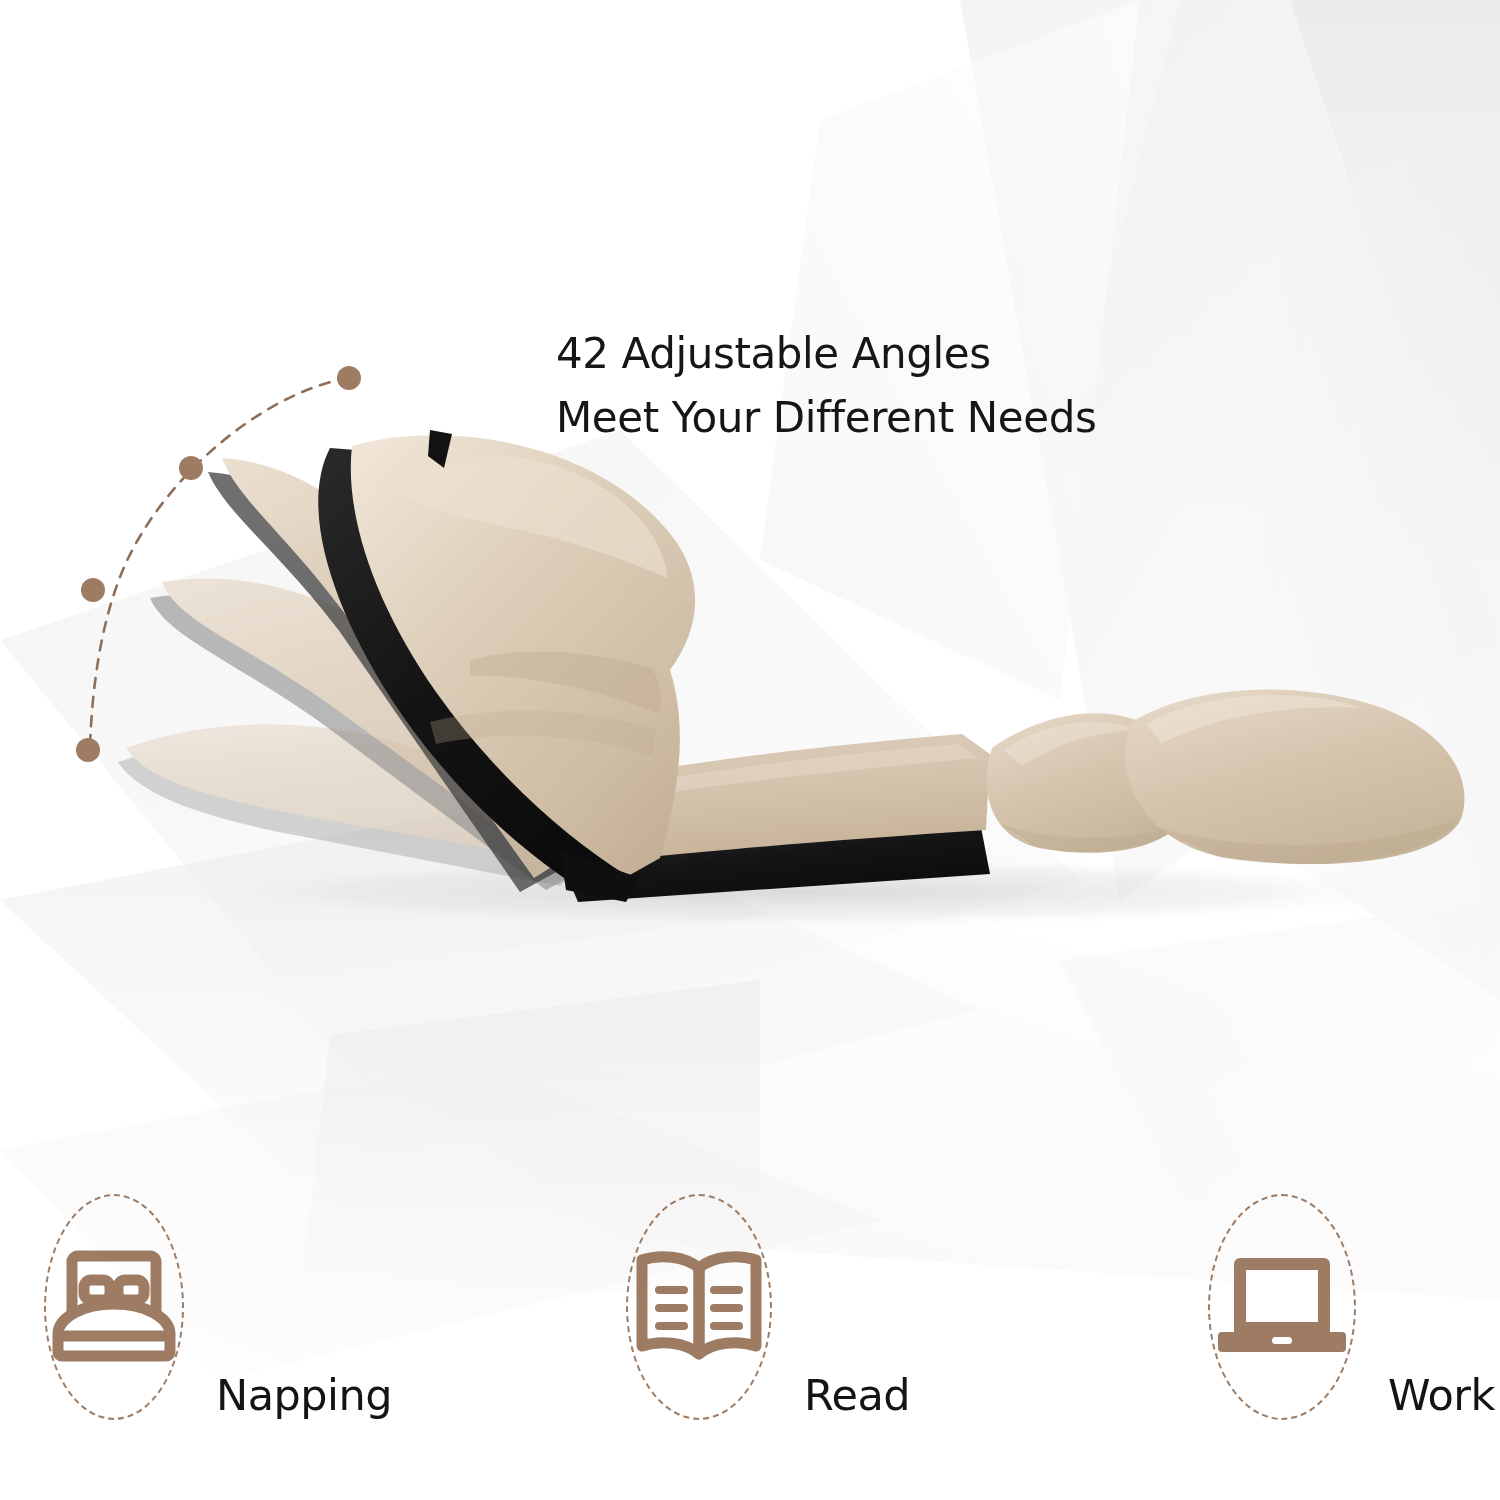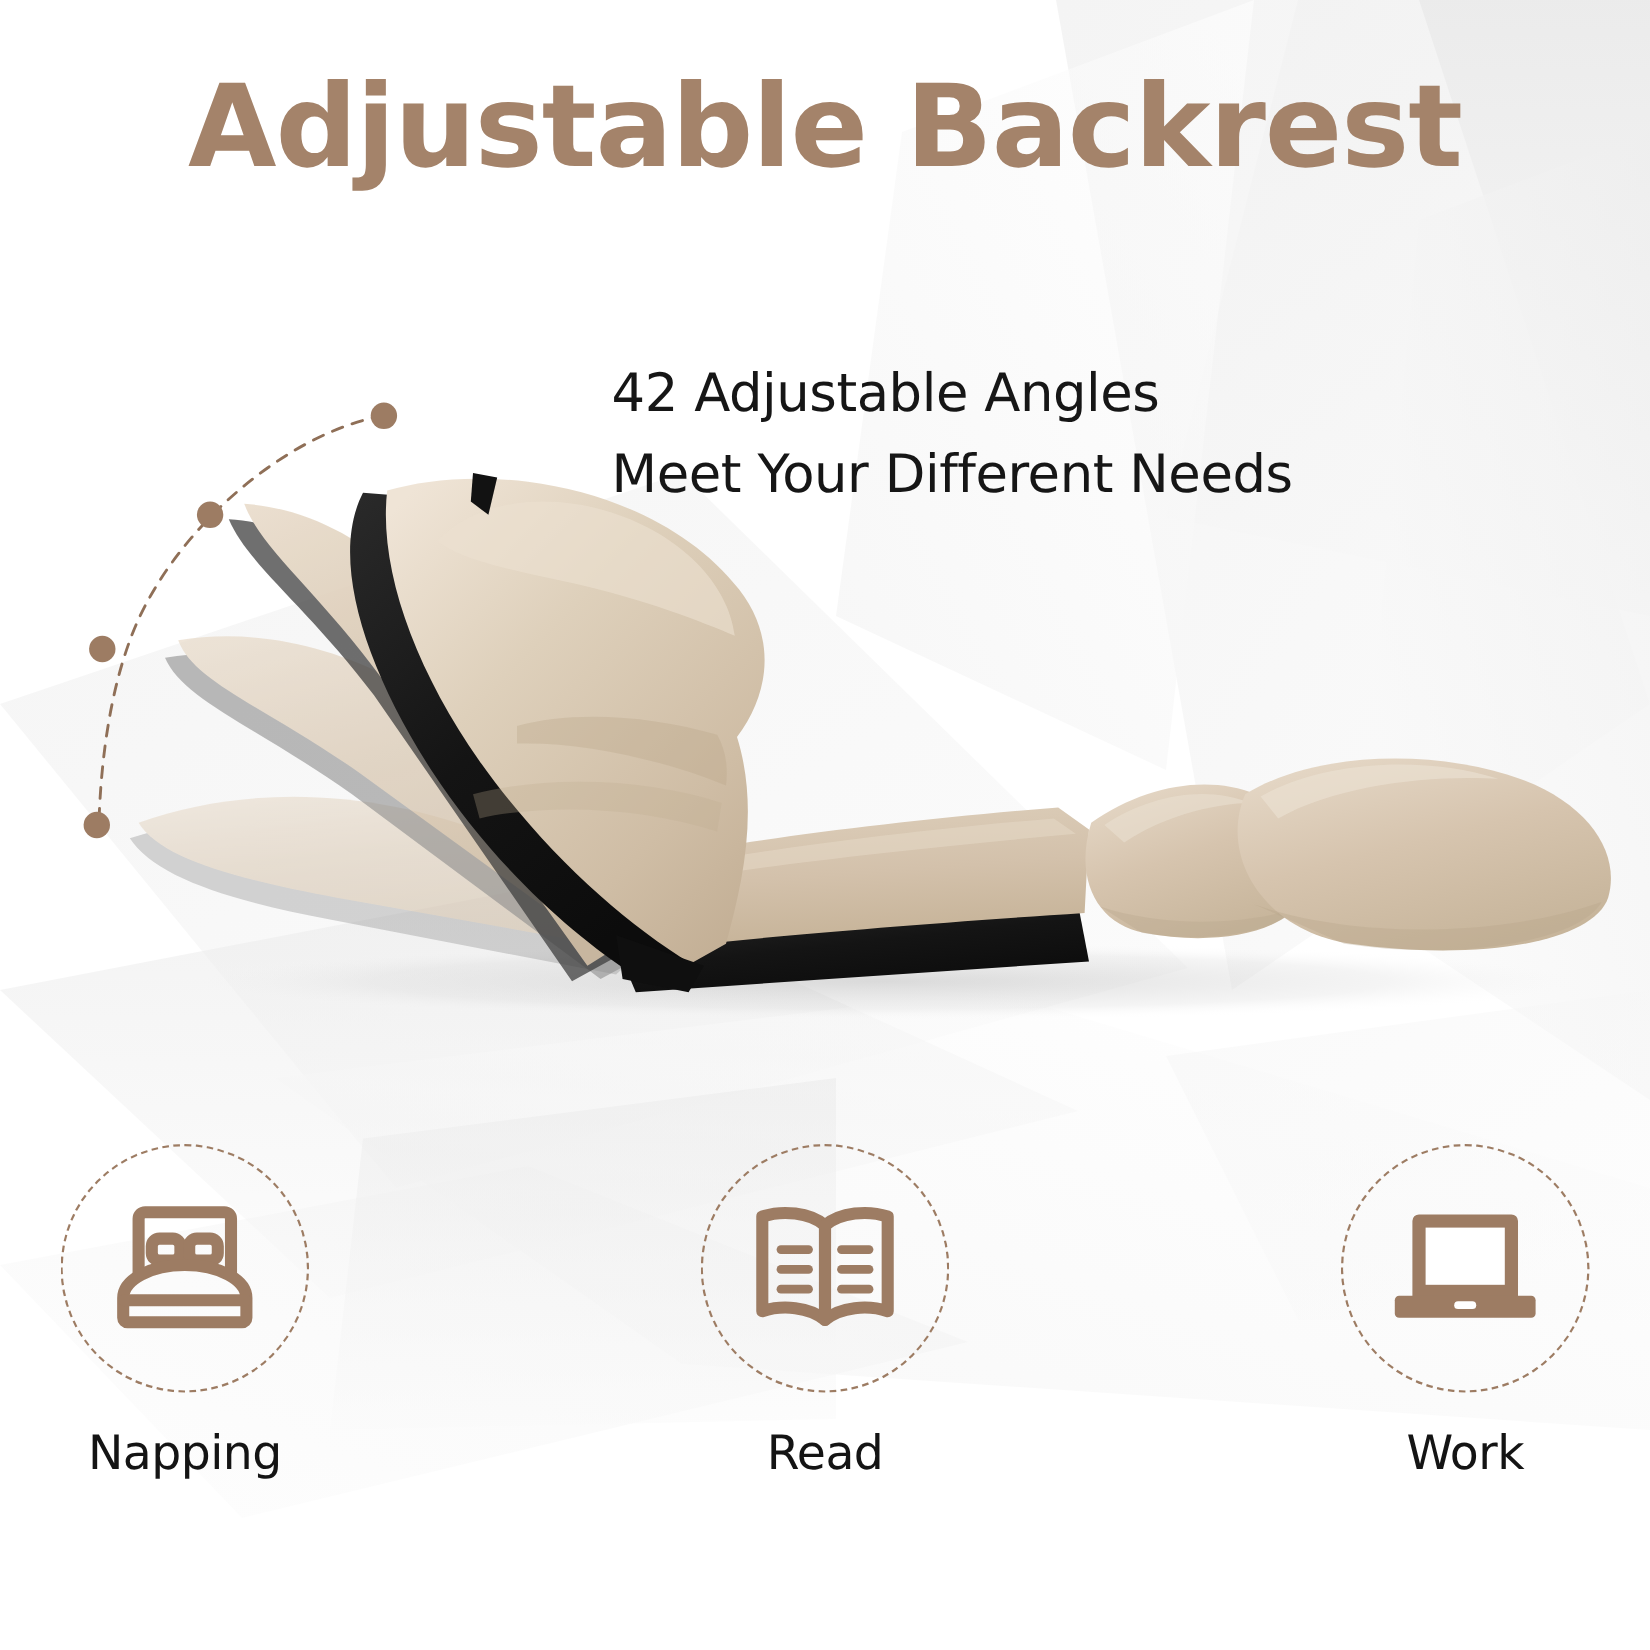--- a/index.html
+++ b/index.html
@@ -35,21 +35,21 @@
     color: #a4836a;
     white-space: nowrap;
   }
 
   
   .subtitle {
     position: absolute;
     left: 556px;
     top: 322px;
     font-family: "DejaVu Sans", sans-serif;
-    font-size: 48px;
+    font-size: 42px;
     line-height: 1.52;
     color: #161616;
     letter-spacing: -0.4px;
   }
   .subtitle div { white-space: nowrap; }
 
   
   .product { position:absolute; left:0; top:330px; width:1500px; height:620px; }
 
   
@@ -63,22 +63,22 @@
     width: 1500px;
     height: 380px;
     display: flex;
     justify-content: space-between;
     padding: 0 44px;
     box-sizing: border-box;
   }
   .feature {
     width: 248px;
     display: flex;
-    flex-direction: column;
-    align-items: center;
+    align-items: flex-end;
+    gap: 32px;
   }
   .feature-circle {
     width: 226px;
     height: 226px;
     border-radius: 50%;
     border: 2px dashed #9d7c63;
     display: flex;
     align-items: center;
     justify-content: center;
     box-sizing: border-box;
@@ -123,21 +123,20 @@
     <polygon points="1290,200 1500,120 1500,1000 1230,820" fill="url(#gB)" opacity="0.7"></polygon>
     <polygon points="820,120 1140,0 1060,700 760,560" fill="url(#gC)" opacity="0.55"></polygon>
     <polygon points="0,640 620,430 1080,880 360,1080" fill="url(#gA)" opacity="0.75"></polygon>
     <polygon points="0,900 520,800 980,1010 300,1180" fill="url(#gD)" opacity="0.55"></polygon>
     <polygon points="250,980 900,900 1500,1080 1500,1300 620,1240" fill="url(#gC)" opacity="0.5"></polygon>
     <polygon points="0,1150 480,1060 880,1220 220,1380" fill="url(#gB)" opacity="0.45"></polygon>
     <polygon points="1060,960 1500,900 1500,1200 1180,1200" fill="url(#gA)" opacity="0.4"></polygon>
     <polygon points="330,1035 760,980 760,1290 300,1300" fill="url(#gD)" opacity="0.5"></polygon>
   </svg>
 
-  <div class="title">Adjustable Backrest</div>
 
   <div class="subtitle">
     <div>42 Adjustable Angles</div>
     <div>Meet Your Different Needs</div>
   </div>
 
   <svg class="product" viewBox="0 0 1500 620" preserveAspectRatio="none">
     <defs>
       <linearGradient id="fab" x1="0" y1="0" x2="0.4" y2="1">
         <stop offset="0%" stop-color="#e9dccb"></stop>

